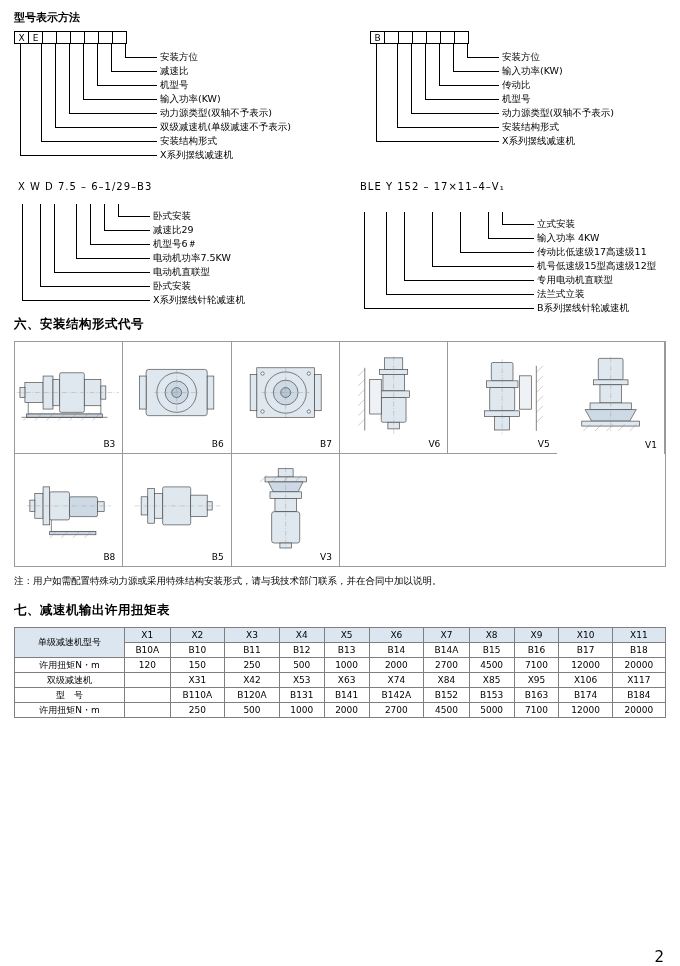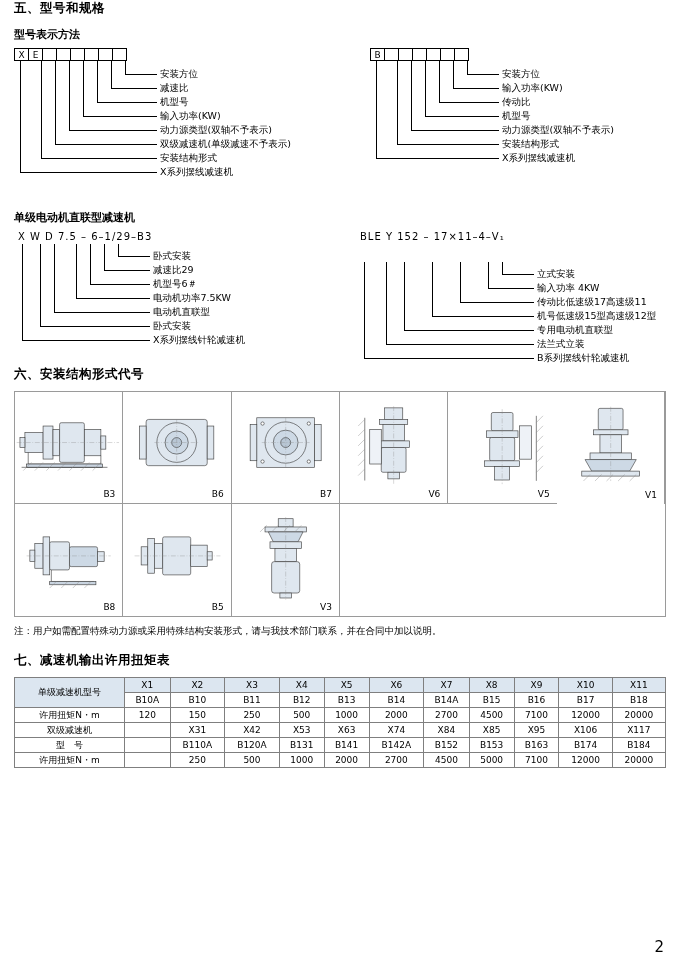--- a/index.html
+++ b/index.html
@@ -120,21 +120,20 @@
     right: 16px;
     bottom: 10px;
     font-size: 15px;
   }
 </style>
 </head>
 <body>
 
 <div class="page">
 
-  <h2 class="sec">五、型号和规格</h2>
 
   <h3 class="sub">型号表示方法</h3>
 
   <div class="code-row">
 
     <div class="code-block" style="left:0px;">
       <div class="boxes">
         <div class="bx">X</div>
         <div class="bx">E</div>
         <div class="bx"></div>
@@ -189,27 +188,26 @@
         <div class="ltxt" style="left:132px; top:22px;">输入功率(KW)</div>
         <div class="ltxt" style="left:132px; top:36px;">传动比</div>
         <div class="ltxt" style="left:132px; top:50px;">机型号</div>
         <div class="ltxt" style="left:132px; top:64px;">动力源类型(双轴不予表示)</div>
         <div class="ltxt" style="left:132px; top:78px;">安装结构形式</div>
         <div class="ltxt" style="left:132px; top:92px;">X系列摆线减速机</div>
       </div>
     </div>
   </div>
 
-  <h3 class="sub" style="margin-top:12px;">单级电动机直联型减速机</h3>
 
   <div class="code-row" style="height:125px;">
 
     <div class="code-block" style="left:4px;">
       <div class="txtcode">X W D 7.5 – 6–1/29–B3</div>
-      <div class="legend" style="height:108px; margin-top:2px;">
+      <div class="legend" style="height:108px; margin-top:12px;">
         <div class="lead" style="left:100px; top:0px; width:32px; height:13px;"></div>
         <div class="lead" style="left:86px;  top:0px; width:46px; height:27px;"></div>
         <div class="lead" style="left:72px;  top:0px; width:60px; height:41px;"></div>
         <div class="lead" style="left:58px;  top:0px; width:74px; height:55px;"></div>
         <div class="lead" style="left:36px;  top:0px; width:96px; height:69px;"></div>
         <div class="lead" style="left:22px;  top:0px; width:110px; height:83px;"></div>
         <div class="lead" style="left:4px;   top:0px; width:128px; height:97px;"></div>
 
         <div class="ltxt" style="left:135px; top:7px;">卧式安装</div>
         <div class="ltxt" style="left:135px; top:21px;">减速比29</div>

